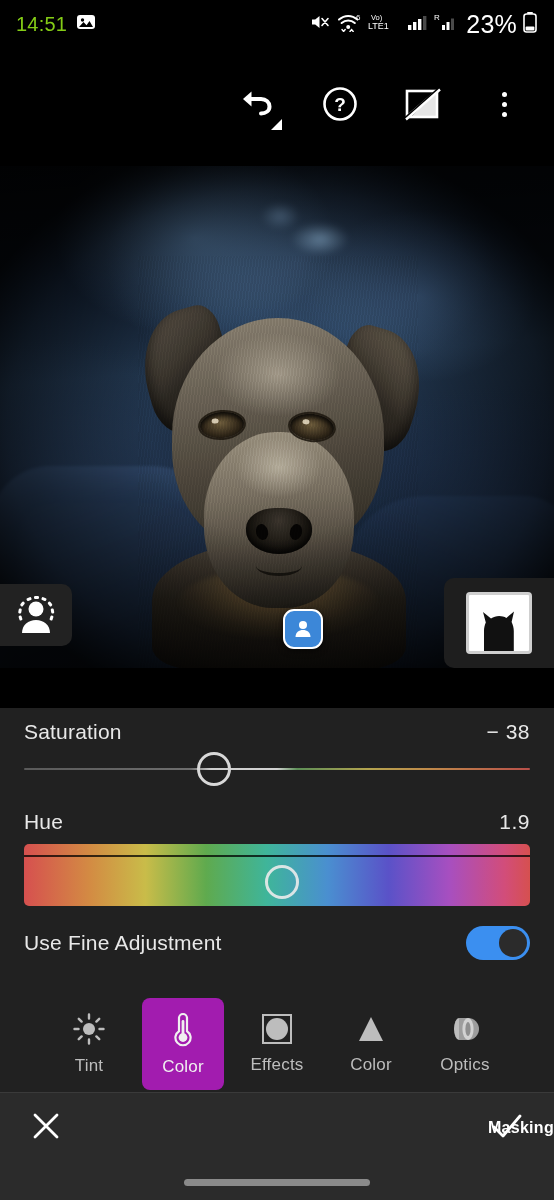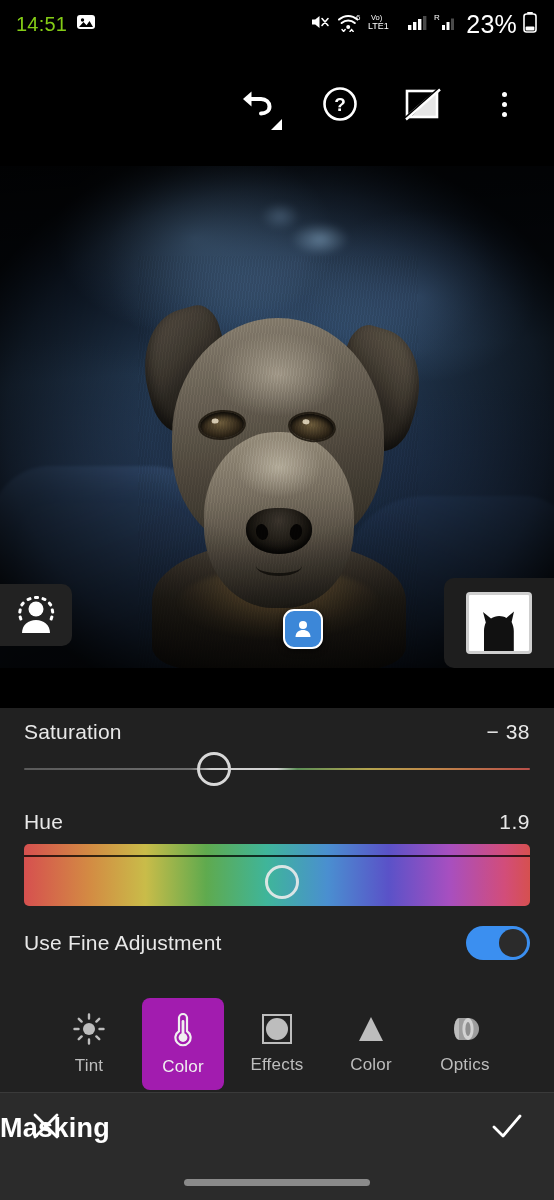--- a/index.html
+++ b/index.html
@@ -164,22 +164,22 @@
   .tab-label { font-size:17px; color:#bdbdbd; letter-spacing:.2px; }
   .tab.active .tab-label { color:#f0f0f0; }
   .tab-dot { position:absolute; bottom:-9px; left:50%; margin-left:-5px;
              width:10px; height:6px; border-radius:5px 5px 0 0; background:#c9c9c9; }
 
   
   .bottombar { position:absolute; top:1092px; left:0; width:554px; height:108px;
                background:#2b2b2b; }
   .bb-inner { position:relative; height:72px; display:flex; align-items:center;
               justify-content:space-between; padding:0 30px; }
-  .bb-title { position:absolute; left:0; right:0; text-align:left;
-              font-size:27px; font-weight:bold; color:#fff; letter-spacing:.3px; }
+  .bb-title { position:absolute; left:0; right:0; text-align:right;
+              font-size:16px; font-weight:bold; color:#fff; letter-spacing:.3px; }
   .gesture { position:absolute; bottom:14px; left:50%; margin-left:-93px;
              width:186px; height:7px; border-radius:4px; background:#8a8a8a; }
   .divider { position:absolute; top:0; left:0; right:0; height:1px; background:#3a3a3a; }
 </style>
 </head>
 <body>
 
 <div id="app">
 
   <div class="statusbar">

